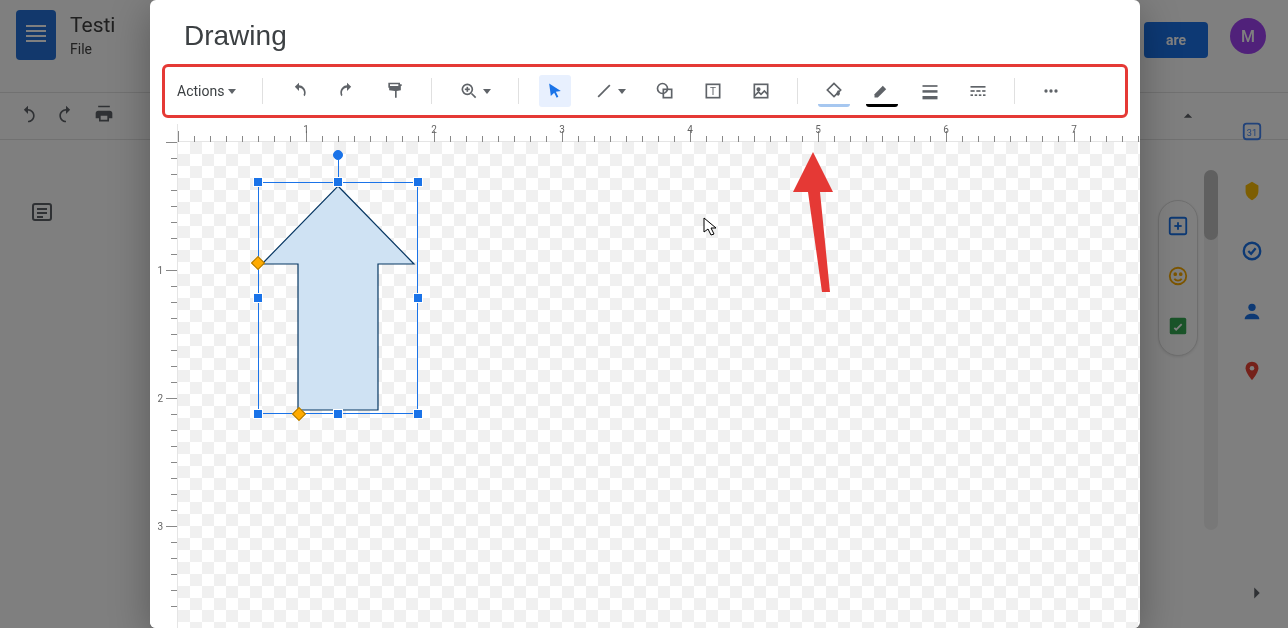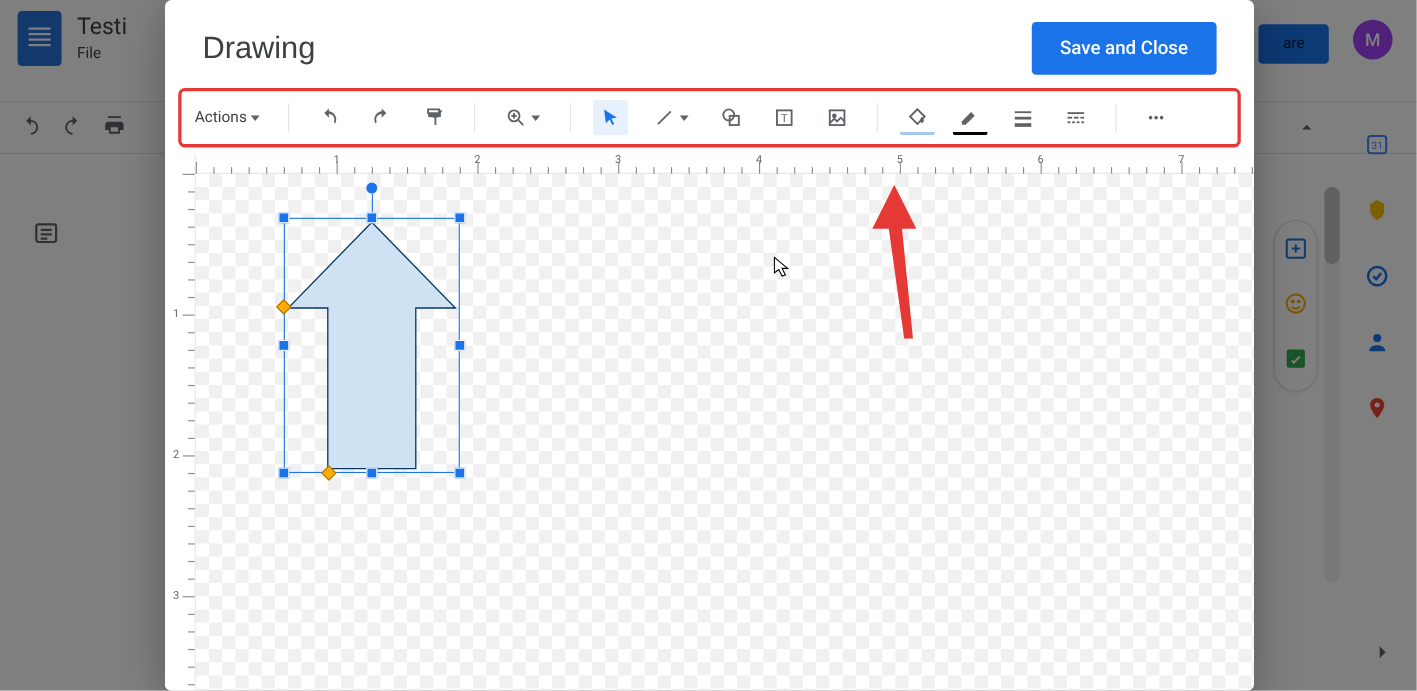--- a/index.html
+++ b/index.html
@@ -10,21 +10,21 @@
     background: #fff;
   }
   
   .bg-app { position: absolute; inset: 0; background: #fff; }
   .bg-app .titlebar { display:flex; align-items:center; padding:8px 16px; height:70px; }
   .bg-app .doc-icon { width:40px; height:50px; background:#2470d8; border-radius:4px; position:relative; display:flex; align-items:center; justify-content:center; }
   .bg-app .doc-icon::before { content:""; width:20px; height:2px; background:#fff; box-shadow:0 5px 0 #fff, 0 10px 0 #fff, 0 15px 0 #fff; position:absolute; top:15px; }
   .bg-app .doc-title { margin-left:14px; display:flex; flex-direction:column; }
   .bg-app .doc-title .t { font-size:21px; color:#404040; }
   .bg-app .doc-title .m { font-size:14px; color:#444; margin-top:4px; }
-  .bg-app .share { position:absolute; right:80px; top:22px; background:#1a73e8; color:#0f172a; padding:10px 22px; border-radius:4px; font-size:14px; font-weight:400;text-align:center; }
+  .bg-app .share { position:absolute; right:80px; top:22px; background:#1a73e8; color:#ffffff; padding:10px 22px; border-radius:4px; font-size:14px; font-weight:700;text-align:center; }
   .bg-app .avatar { position:absolute; right:22px; top:18px; width:36px; height:36px; border-radius:50%; background:#a142f4; color:#fff; display:flex; align-items:center; justify-content:center; font-weight:500; }
   .bg-app .sub-tb { position:absolute; top:92px; left:0; right:0; height:48px; border-top:1px solid #e3e3e3; border-bottom:1px solid #e3e3e3; display:flex; align-items:center; padding:0 18px; gap:18px; }
   .bg-app .sub-tb .ic { color:#5f6368; }
   .bg-app .chev { position:absolute; right:90px; top:106px; color:#5f6368; }
   .bg-app .chev2 { position:absolute; right:20px; bottom:20px; color:#5f6368; }
   .bg-app .leftlist { position:absolute; left:30px; top:200px; color:#5f6368; }
   .bg-app .rightrail { position:absolute; right:18px; top:120px; width:36px; display:flex; flex-direction:column; gap:38px; align-items:center; }
   .bg-app .rr-item { width:22px; height:22px; }
   .bg-app .float-panel { position:absolute; right:90px; top:200px; width:40px; background:#fff; border:1px solid #ddd; border-radius:24px; padding:14px 0; display:flex; flex-direction:column; align-items:center; gap:24px; box-shadow:0 1px 3px rgba(0,0,0,.1);}
   .bg-app .scrollbar { position:absolute; right:70px; top:170px; width:14px; height:360px; background:#f1f1f1; border-radius:7px; }
@@ -171,21 +171,20 @@
           <circle cx="12" cy="9" r="2.5" fill="#fff"></circle>
         </svg></span>
   </div>
 </div>
 
 <div class="overlay"></div>
 
 <div class="modal">
   <div class="modal-header">
     <div class="modal-title">Drawing</div>
-    <button class="save-btn">Save and Close</button>
   </div>
 
   <div class="toolbar-wrap">
     <div class="toolbar">
       <span class="tb-text">
         <span>Actions</span>
         <span class="caret"></span>
       </span>
       <span class="tb-sep"></span>
       <span class="tb-btn">

